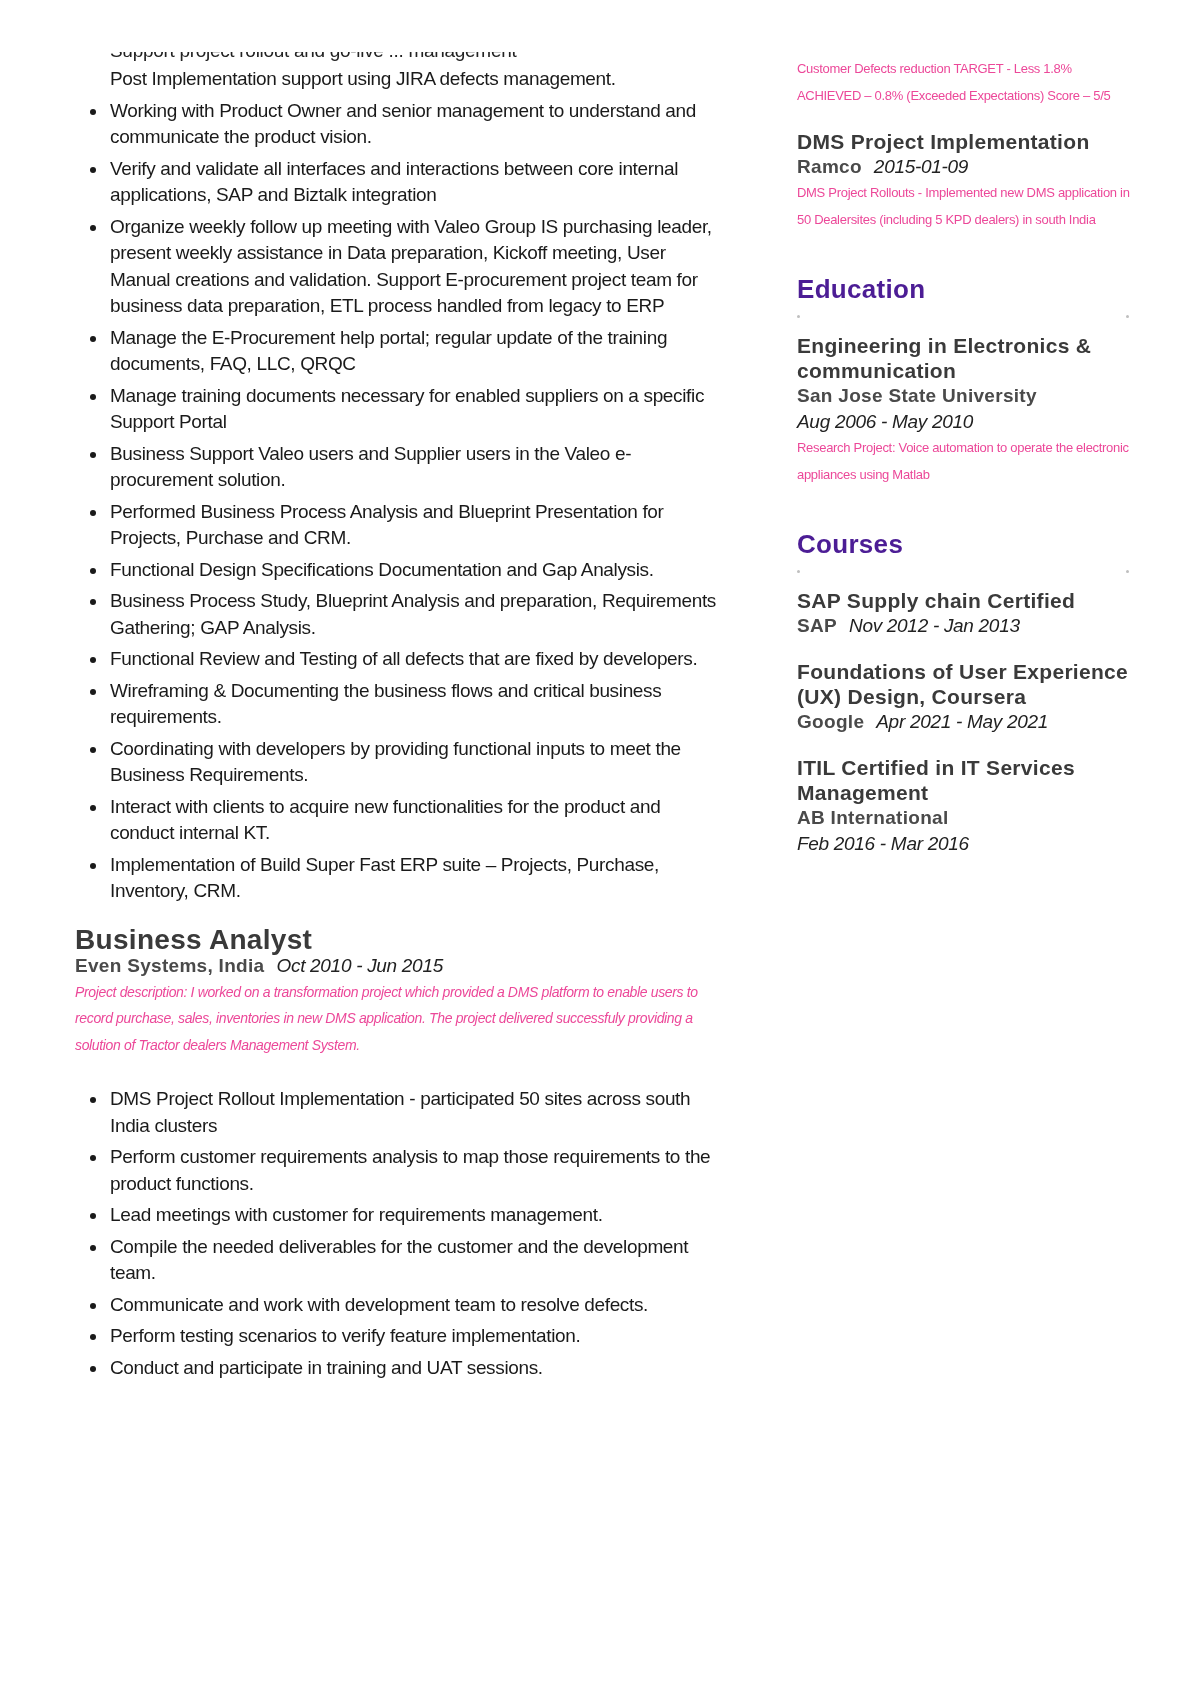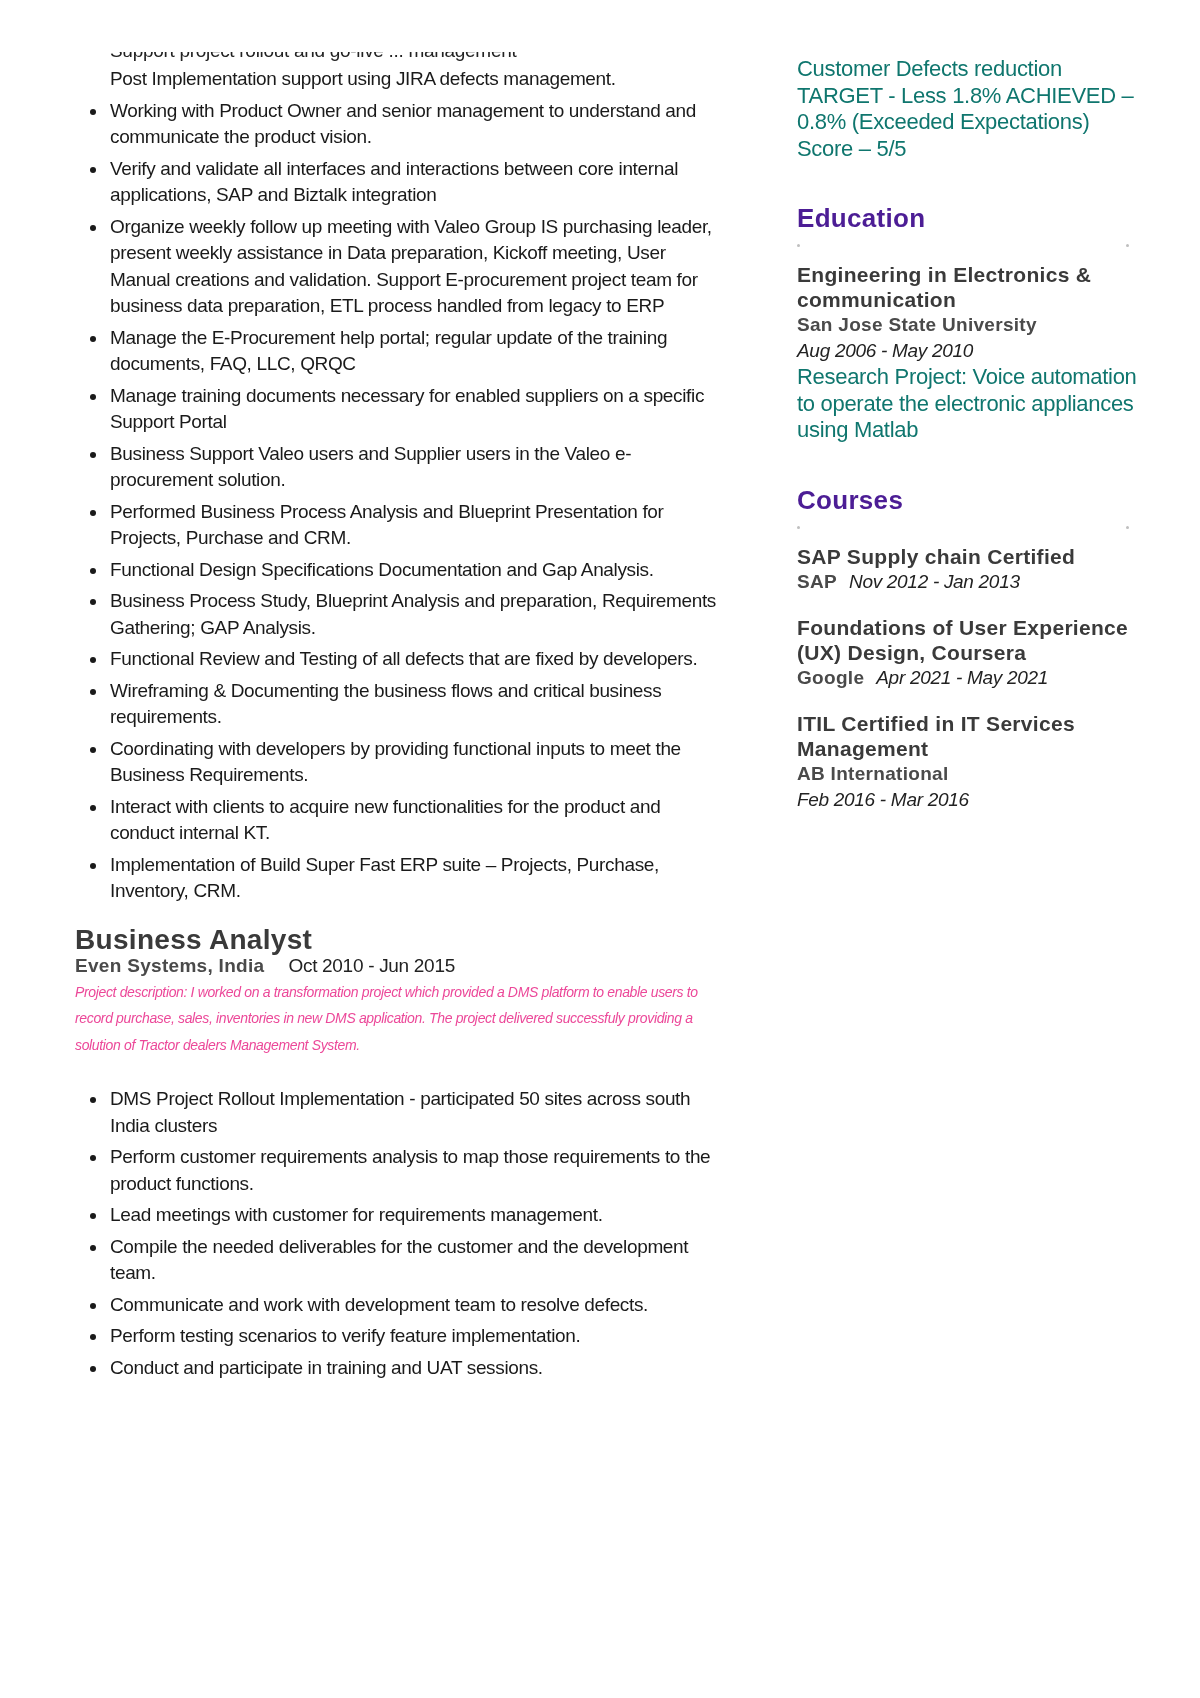--- a/index.html
+++ b/index.html
@@ -35,26 +35,26 @@
     width: 6px; height: 6px; border-radius: 50%; background: #1a1a1a;
   }
   ul.bullets li.continued::before { display: none; }
   .job { margin-top: 22px; }
   .job-title {
     font-size: 28px; font-weight: bold; color: #3a3a3a; line-height: 26px;
     letter-spacing: 0.3px;
   }
   .job-meta { font-size: 19px; line-height: 26px; }
   .job-company { font-weight: bold; color: #4a4a4a; letter-spacing: 0.3px; }
-  .job-dates { color: #222; margin-left: 24px; letter-spacing: -0.3px; }
+  .job-dates { font-style: italic; color: #222; margin-left: 12px; letter-spacing: -0.3px; }
   .job-desc {
     font-style: italic; font-size: 14px; line-height: 26.5px; color: #ec4899;
     letter-spacing: -0.35px; margin-bottom: 28px;
   }
-  .rtext { font-size: 22px; line-height: 26.5px; color: #0f766e; letter-spacing: -0.3px; }
+  .rtext { font-size: 13px; line-height: 26.5px; color: #ec4899; letter-spacing: -0.3px; }
   .entry { margin-bottom: 20px; }
   .entry-title {
     font-size: 21px; font-weight: bold; color: #3a3a3a; line-height: 25px; letter-spacing: 0.3px;
   }
   .entry-sub { font-size: 19px; line-height: 26px; }
   .entry-org { font-weight: bold; color: #4a4a4a; letter-spacing: 0.3px; }
   .entry-date { font-style: italic; color: #222; letter-spacing: -0.3px; }
   .entry-org + .entry-date { margin-left: 12px; }
   .section-head { margin-top: 40px; }
   .section-title {
@@ -113,20 +113,27 @@
         <li>Communicate and work with development team to resolve defects.</li>
         <li>Perform testing scenarios to verify feature implementation.</li>
         <li>Conduct and participate in training and UAT sessions.</li>
       </ul>
     </div>
   </div>
 
   <div class="right-col">
     <div class="entry rtext">Customer Defects reduction  TARGET - Less 1.8%  ACHIEVED – 0.8% (Exceeded Expectations) Score – 5/5</div>
 
+    <div class="entry">
+      <div class="entry-title">DMS Project Implementation</div>
+      <div class="entry-sub">
+        <span class="entry-org">Ramco</span><span class="entry-date">2015-01-09</span>
+      </div>
+      <div class="rtext">DMS Project Rollouts - Implemented new DMS application in 50 Dealersites (including 5 KPD dealers)  in south India</div>
+    </div>
 
     <div class="section-head">
       <div class="section-title">Education</div>
       <div class="section-rule"></div>
       <div class="entry">
         <div class="entry-title">Engineering in Electronics &amp; communication</div>
         <div class="entry-sub">
           <span class="entry-org">San Jose State University</span>
         </div>
         <div class="entry-sub">

